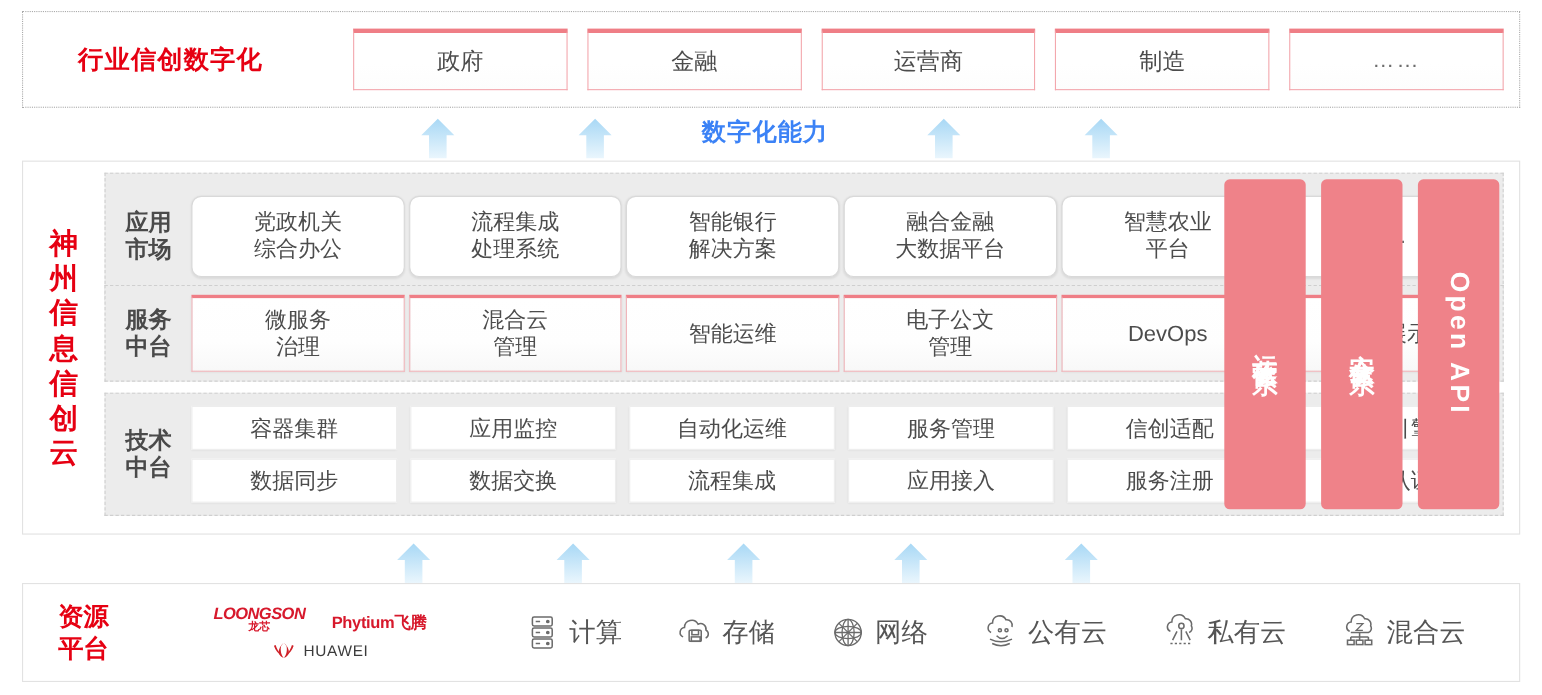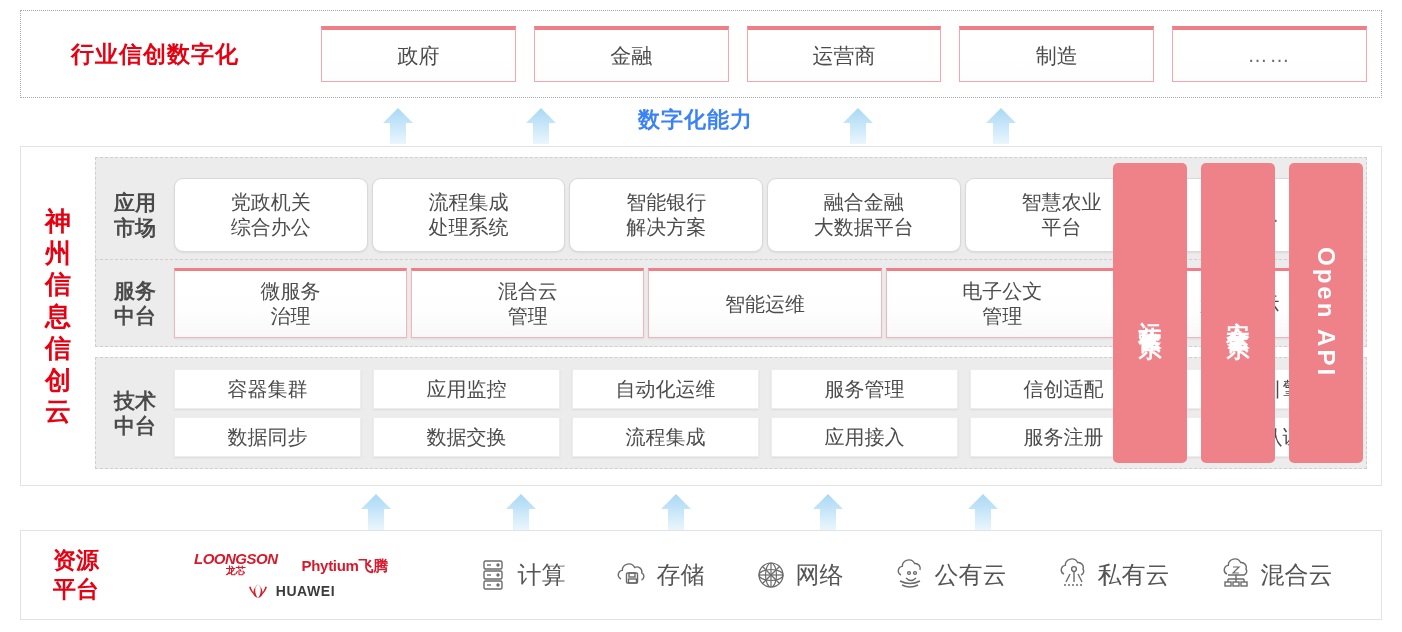--- a/index.html
+++ b/index.html
@@ -145,21 +145,21 @@
   .vendor-row1 { display: flex; align-items: flex-end; gap: 24px; }
   .logo-loongson { text-align: center; line-height: 1; }
   .logo-loongson .ls-main {
     font-size: 15px; font-weight: bold; font-style: italic;
     color: #d7192c; letter-spacing: -.5px;
   }
   .logo-loongson .ls-sub { font-size: 10px; color: #d7192c; font-weight: bold; }
   .logo-phytium { font-size: 15px; font-weight: bold; color: #d7192c; letter-spacing: -.3px; }
   .vendor-row2 { display: flex; align-items: center; gap: 7px; }
   .hw-mark { width: 22px; height: 16px; flex: none; }
-  .hw-text { font-size: 14px; font-weight: bold; color: #3b3b3b; letter-spacing: .6px; }
+  .hw-text { font-size: 14px; font-weight: normal; color: #3b3b3b; letter-spacing: .6px; }
 
   .res-items { flex: 1; display: flex; align-items: center; justify-content: space-around; padding-right: 24px; }
   .res-item { display: flex; align-items: center; gap: 8px; }
   .res-item .ico { width: 34px; height: 34px; flex: none; }
   .res-item .lbl { font-size: 24px; color: #555; }
 </style>
 </head>
 <body>
 
 <div class="page">
@@ -263,20 +263,23 @@
           <div class="svc-card">
             <div>混合云</div>
             <div>管理</div>
           </div>
           <div class="svc-card">
             <div>智能运维</div>
           </div>
           <div class="svc-card">
             <div>电子公文</div>
             <div>管理</div>
+          </div>
+          <div class="svc-card">
+            <div>DevOps</div>
           </div>
           <div class="svc-card">
             <div>大屏展示</div>
           </div>
         </div>
       </div>
 
       <div class="layer layer-tech">
         <div class="layer-label">
           <div>技术</div>

